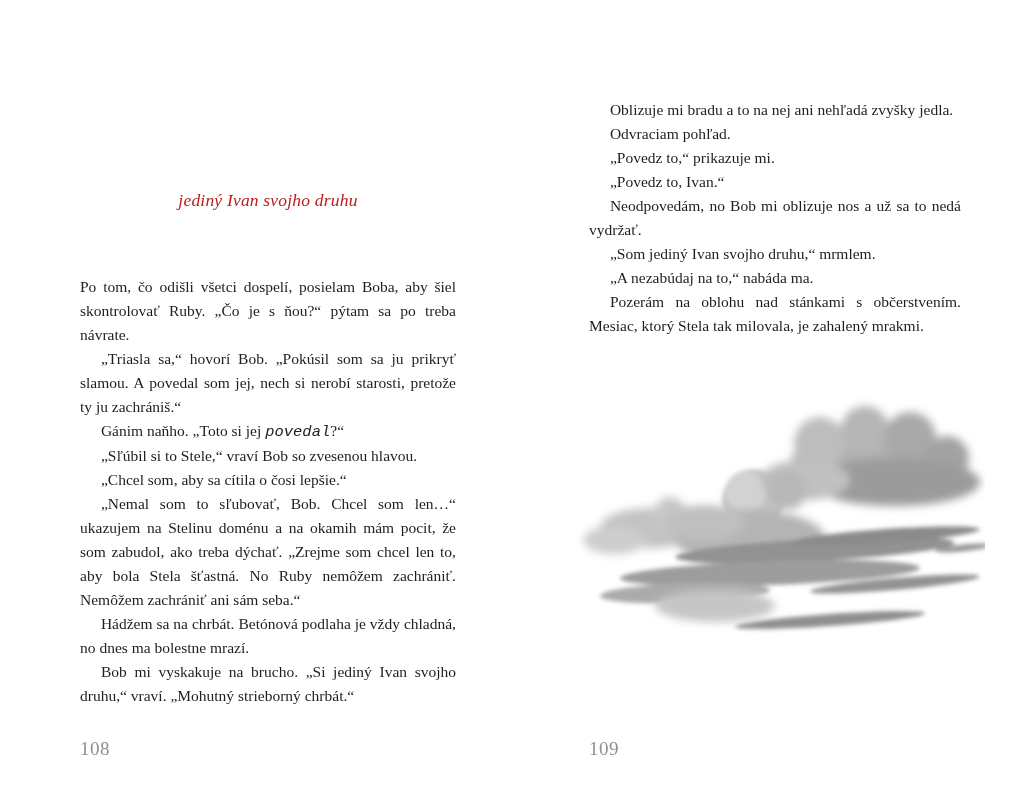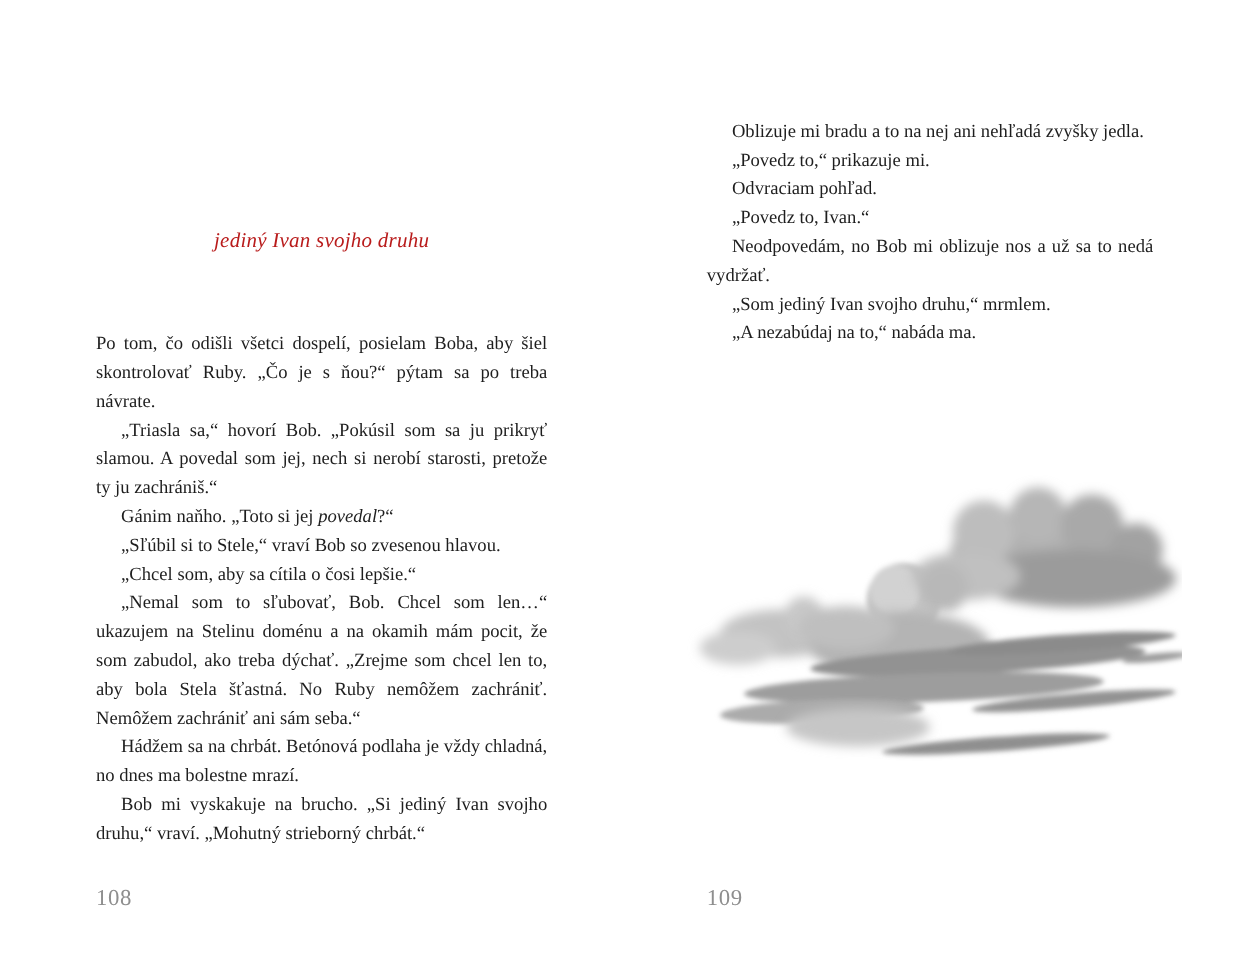--- a/index.html
+++ b/index.html
@@ -36,21 +36,21 @@
   .page-right .body-text { margin-top: 86px; }
 
   .body-text p {
     margin: 0;
     font-size: 15.5px;
     line-height: 24px;
     text-align: justify;
     color: #1e1e1e;
   }
   .body-text p.indent { text-indent: 1.35em; }
-  .body-text em { font-style: italic; }
+  .body-text em { font-style: italic; font-family: Liberation Mono, monospace; }
 
   .page-number {
     position: absolute;
     bottom: 52px;
     left: 0;
     width: 100%;
     text-align: left;
     font-size: 19px;
     color: #8e8e8e;
     letter-spacing: 0.5px;
@@ -83,26 +83,27 @@
       <p class="indent">Hádžem sa na chrbát. Betónová podlaha je vždy chladná, no dnes ma bolestne mrazí.</p>
       <p class="indent">Bob mi vyskakuje na brucho. „Si jediný Ivan svojho druhu,“ vraví. „Mohutný strieborný chrbát.“</p>
     </div>
 
     <div class="page-number">108</div>
   </div>
 
   <div class="page page-right">
     <div class="body-text">
       <p class="indent">Oblizuje mi bradu a to na nej ani nehľadá zvyšky jedla.</p>
+      <p class="indent">Odvraciam pohľad.</p>
       <p class="indent">„Povedz to,“ prikazuje mi.</p>
-      <p class="indent">Odvraciam pohľad.</p>
       <p class="indent">„Povedz to, Ivan.“</p>
       <p class="indent">Neodpovedám, no Bob mi oblizuje nos a už sa to nedá vydržať.</p>
       <p class="indent">„Som jediný Ivan svojho druhu,“ mrmlem.</p>
       <p class="indent">„A nezabúdaj na to,“ nabáda ma.</p>
+      <p class="indent">Pozerám na oblohu nad stánkami s občerstvením. Mesiac, ktorý Stela tak milovala, je zahalený mrakmi.</p>
     </div>
 
     <div class="page-number">109</div>
   </div>
 
   <div class="illustration" role="img" aria-label="Grayscale watercolor clouds with the moon partially hidden behind cloud streaks">
     <svg viewBox="0 0 420 266" xmlns="http://www.w3.org/2000/svg">
       <defs>
         <filter id="soft" x="-40%" y="-40%" width="180%" height="180%">
           <feGaussianBlur stdDeviation="4.5"></feGaussianBlur>

